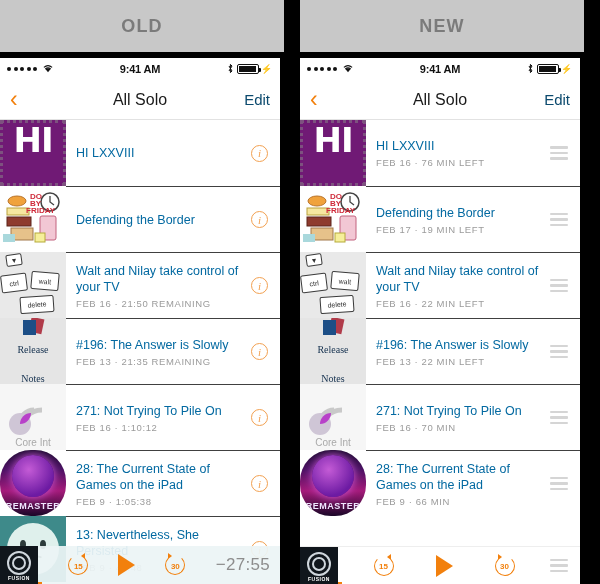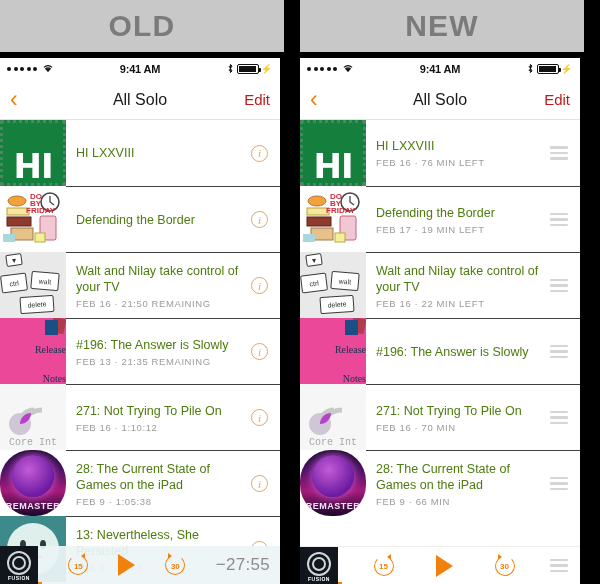--- a/index.html
+++ b/index.html
@@ -13,21 +13,21 @@
 
   
   .half { width: 284px; height: 584px; position: relative; background: #000; }
   .half.right { margin-left: 16px; }
 
   .caption {
     height: 52px; width: 100%;
     background: #c8c8c8;
     display: flex; align-items: center; justify-content: center;
     color: #7b7b7b;
-    font-size: 30px; font-weight: bold; letter-spacing: 1.2px;
+    font-size: 18px; font-weight: bold; letter-spacing: 1.2px;
   }
   .gap { height: 6px; background: #000; }
 
   .phone {
     position: relative;
     width: 280px; height: 526px;
     background: #ffffff;
     overflow: hidden;
   }
 
@@ -62,65 +62,65 @@
     display: flex; align-items: center;
     padding: 0 10px;
     position: relative;
     border-bottom: 1px solid #e2e2e2;
   }
   .nav-back { color: #f2800d; font-size: 23px; line-height: 1; font-weight: 500; cursor: pointer; }
   .nav-title {
     position: absolute; left: 0; right: 0; text-align: center;
     font-size: 16px; color: #1a1a1a;
   }
-  .nav-edit { margin-left: auto; color: #b91c1c; font-size: 15px; cursor: pointer; z-index: 2; }
+  .nav-edit { margin-left: auto; color: #0c4a6e; font-size: 15px; cursor: pointer; z-index: 2; }
 
   
   .list { position: absolute; top: 62px; left: 0; right: 0; bottom: 0; background: #fff; }
   .row { display: flex; align-items: stretch; position: relative; }
   .row + .row .row-body { border-top: 1px solid #404040; }
   .art { width: 66px; min-width: 66px; height: 66px; position: relative; overflow: hidden; background:#f4f4f4; }
   .row-body {
     flex: 1; display: flex; align-items: center;
     padding: 0 6px 0 10px; min-height: 66px;
   }
   .row-texts { flex: 1; padding: 4px 0; }
-  .ep-title { font-size: 12.5px; color: #4d7c0f; line-height: 1.28; }
+  .ep-title { font-size: 12.5px; color: #0369a1; line-height: 1.28; }
   .ep-meta {
     font-size: 9.5px; color: #9b9b9b; letter-spacing: 0.6px;
     margin-top: 3px; text-transform: uppercase;
   }
   .info-btn {
     width: 17px; height: 17px; border-radius: 50%;
     border: 1.3px solid #f2a050; color: #f2a050;
     font-size: 11px; font-style: italic; font-family: "Liberation Serif", serif;
     display: flex; align-items: center; justify-content: center;
     margin-left: 8px; margin-right: 6px; cursor: pointer; flex: 0 0 auto;
   }
   .handle { width: 18px; margin-left: 8px; margin-right: 6px; display:flex; flex-direction:column; gap:3px; cursor: grab; flex:0 0 auto; }
   .handle span { display:block; height: 2.5px; background: #d5d5d5; border-radius: 1px; }
 
   
-  .art-hi { background: #15803d; display:flex; align-items:flex-end; justify-content:center; }
+  .art-hi { background: #701a75; display:flex; align-items:flex-start; justify-content:center; }
   .art-hi b { color:#fff; font-size: 34px; font-weight: 900; letter-spacing: -1px; font-family:"DejaVu Sans", sans-serif; }
   .art-hi::before { content:""; position:absolute; inset:0; border:3px dotted #8a8a8a; opacity:.5; pointer-events:none;}
 
   .art-dbf { background: #fdfdfd; }
   .art-ctrl { background: #e9e9e9; }
   .art-ctrl .key {
     position:absolute; background:#fff; border:1.2px solid #3a3a3a; border-radius:2px;
     font-size: 7px; color:#333; display:flex; align-items:center; justify-content:center;
     font-family:"Liberation Sans", sans-serif;
   }
-  .art-rn { background:#ec4899; display:flex; flex-direction:column; align-items:flex-end; justify-content:center; gap:18px;}
+  .art-rn { background:#e5e5e5; display:flex; flex-direction:column; align-items:center; justify-content:center; gap:18px;}
   .art-rn .books { width:22px; height:18px; position:relative; margin-bottom:2px; }
   .art-rn .books i { position:absolute; display:block; }
   .art-rn .t { font-family:"Liberation Serif", serif; font-size:10px; color:#15314f; line-height:1.05; text-align:center;}
   .art-ci { background:#f6f6f6; display:flex; align-items:center; justify-content:center; }
-  .art-ci .lbl { position:absolute; bottom:2px; left:0; right:0; text-align:center; font-size:10px; color:#a9a9a9;font-family:Liberation Mono, monospace;}
+  .art-ci .lbl { position:absolute; bottom:2px; left:0; right:0; text-align:center; font-size:10px; color:#a9a9a9;}
   .art-rm { background: linear-gradient(#1b0a2e 0%, #4b1163 30%, #a41b7a 62%, #1a0628 100%); border-radius: 31px; }
   .art-rm .globe { position:absolute; left:50%; top:40%; transform:translate(-50%,-50%); width:42px; height:42px; border-radius:50%;
       background: radial-gradient(circle at 40% 35%, #c45bd6, #6d1ba3 70%); box-shadow: 0 0 10px #d35ce0; }
   .art-rm .t { position:absolute; bottom:5px; left:0; right:0; text-align:center; font-size:9px; font-weight:bold; color:#f0e6ff; letter-spacing:.5px;}
   .art-face { background:#3e8a8a; display:flex; align-items:center; justify-content:center; }
   .art-face .f { width:52px; height:52px; border-radius:50%; background:#dff0ec; position:relative; }
   .art-face .f i { position:absolute; width:6px; height:9px; border-radius:50%; background:#2d3b3b; top:17px; }
   .art-face .f i.l { left:13px; } .art-face .f i.r { right:13px; }
   .art-face .f u { position:absolute; bottom:11px; left:15px; width:22px; height:9px; border:2px solid #2d3b3b;
        border-radius:50%; border-top-color:transparent; border-left-color:transparent; border-right-color:transparent;
@@ -469,20 +469,21 @@
             <div class="books">
               <i style="left:8px;top:0;width:13px;height:15px;background:#b03b4a;transform:rotate(12deg);"></i>
               <i style="left:1px;top:2px;width:13px;height:15px;background:#1c4e86;"></i>
             </div>
             <div class="t">Release</div>
             <div class="t">Notes</div>
           </div>
           <div class="row-body">
             <div class="row-texts">
               <div class="ep-title">#196: The Answer is Slowly</div>
+              <div class="ep-meta">FEB 13 · 22 MIN LEFT</div>
             </div>
             <div class="handle">
                 <span></span>
                 <span></span>
                 <span></span>
               </div>
           </div>
         </div>
 
         <div class="row">

